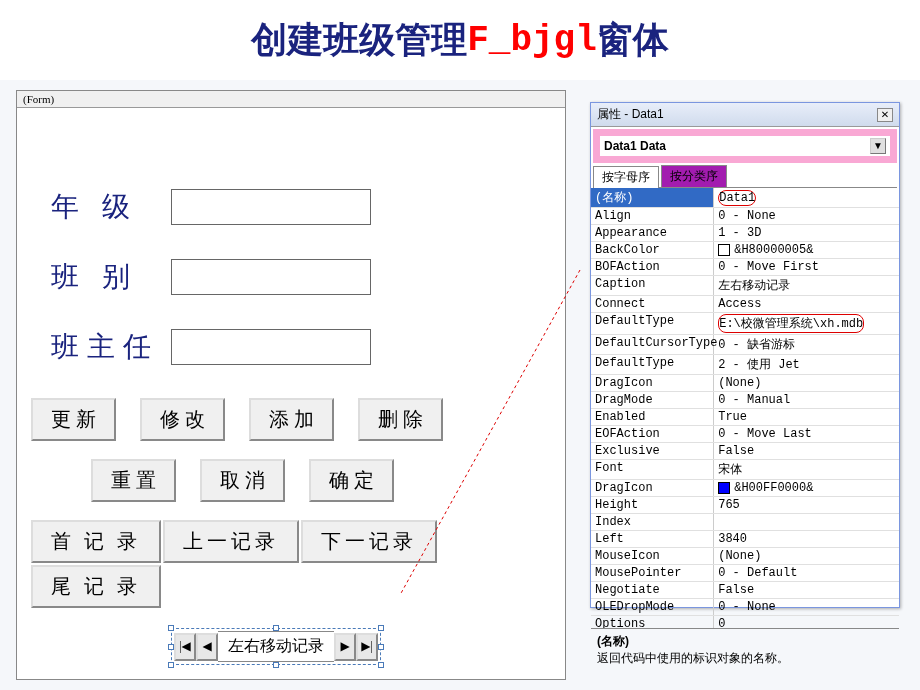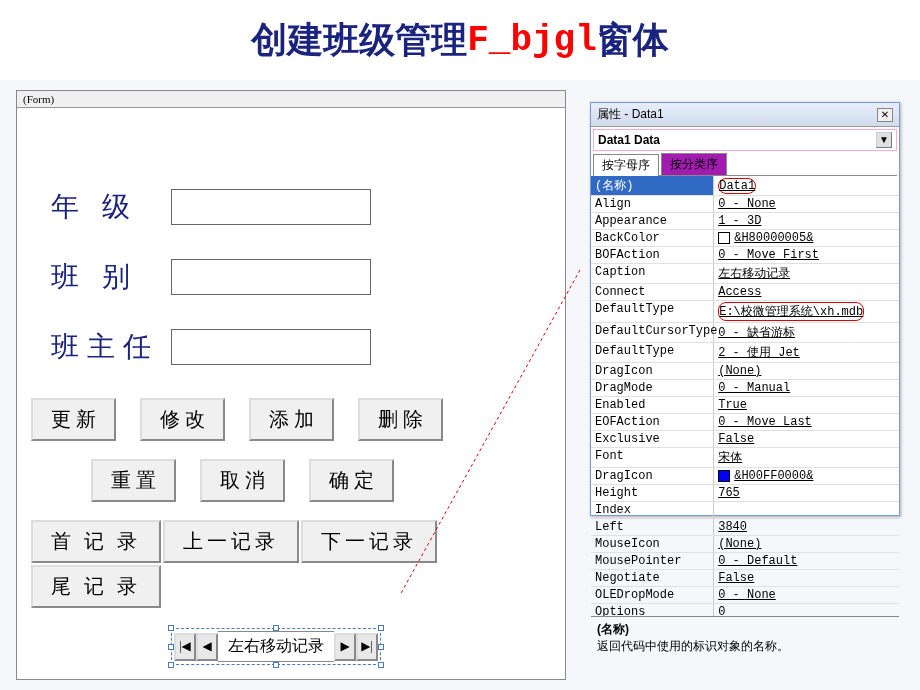--- a/index.html
+++ b/index.html
@@ -141,21 +141,21 @@
       font-size: 16px;
       background: #fff;
       border-top: 1px solid #888;
       border-bottom: 1px solid #888;
     }
     .props-panel {
       position: absolute;
       right: 20px;
       top: 102px;
       width: 310px;
-      height: 414px;
+      height: 506px;
       background: #fff;
       border: 1px solid #7a96df;
       box-shadow: 1px 1px 3px rgba(0,0,0,0.3);
       font-family: "MS Sans Serif", "SimSun", sans-serif;
       font-size: 12px;
     }
     .props-titlebar {
       background: linear-gradient(to bottom, #e8eef9, #d0dbed);
       border-bottom: 1px solid #999;
       padding: 3px 6px;
@@ -168,21 +168,21 @@
       height: 14px;
       border: 1px solid #888;
       background: #f0f0f0;
       font-size: 10px;
       text-align: center;
       line-height: 12px;
       cursor: pointer;
     }
     .props-dropdown {
       margin: 2px;
-      border: 1px solid #f9a8d4;
+      border: 7px solid #f9a8d4;
       background: #fff;
       padding: 2px 4px;
       display: flex;
       justify-content: space-between;
       align-items: center;
       font-weight: bold;
       cursor: pointer;
     }
     .dropdown-arrow {
       width: 16px;
@@ -226,21 +226,20 @@
       width: 40%;
       padding: 1px 4px;
       border-right: 1px solid #ccc;
     }
     .prop-value {
       width: 60%;
       padding: 1px 4px;
       display: flex;
       align-items: center;
       gap: 4px;
-      text-decoration: underline;
     }
     .prop-row.selected .prop-name {
       background: #316ac5;
       color: #fff;
     }
     .highlight-red {
       border: 1px solid #d00;
       border-radius: 8px;
     }
     .color-swatch {

